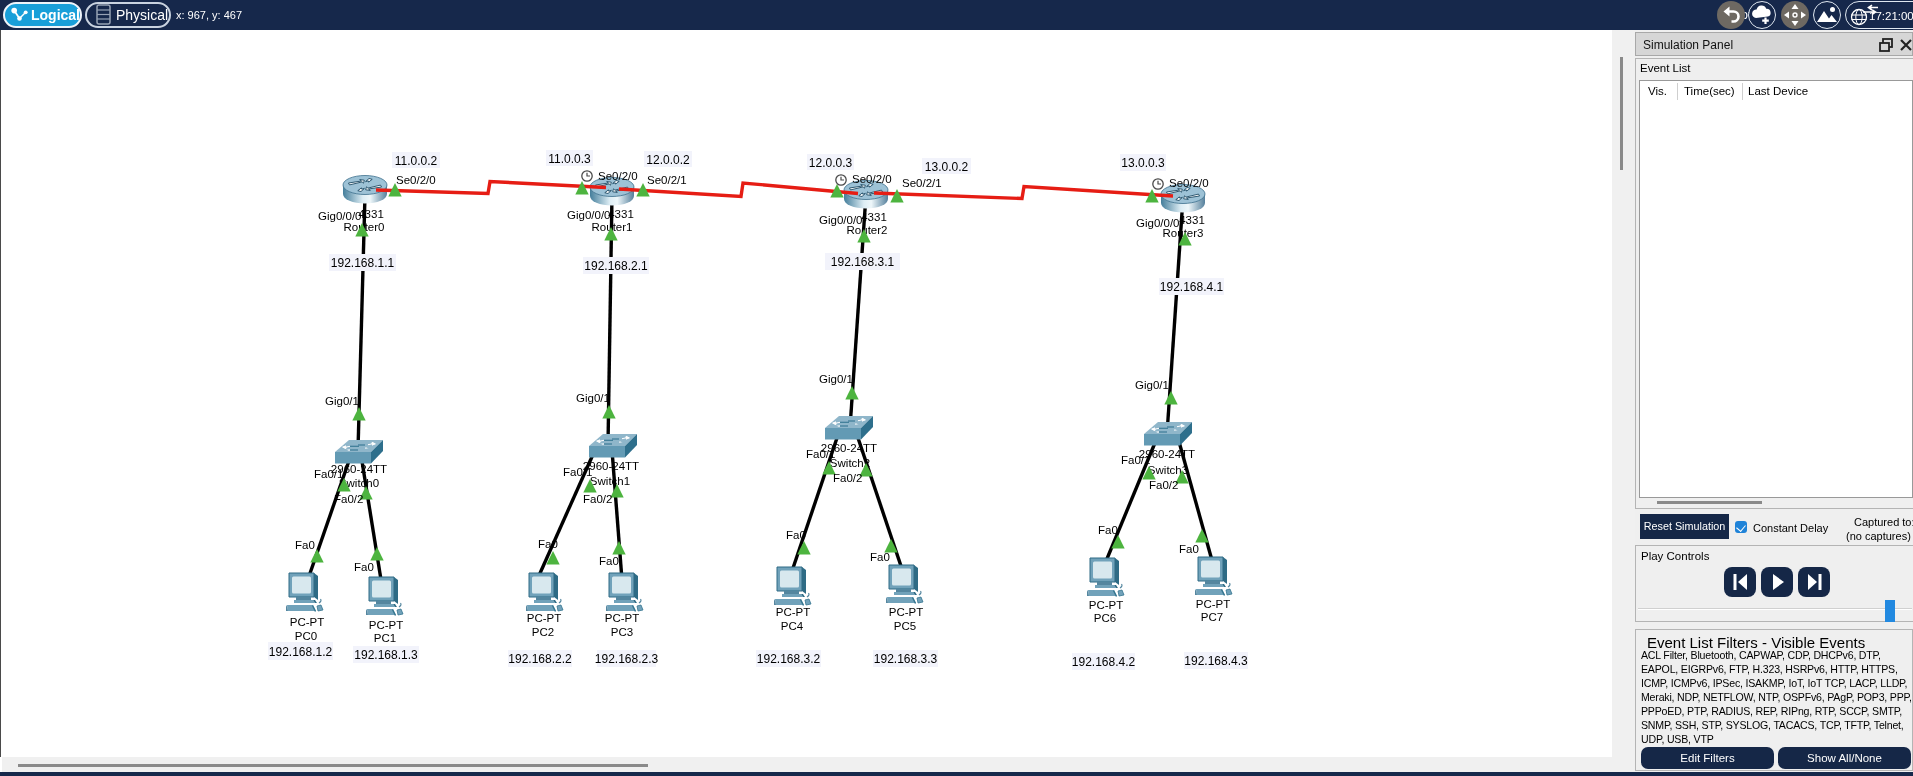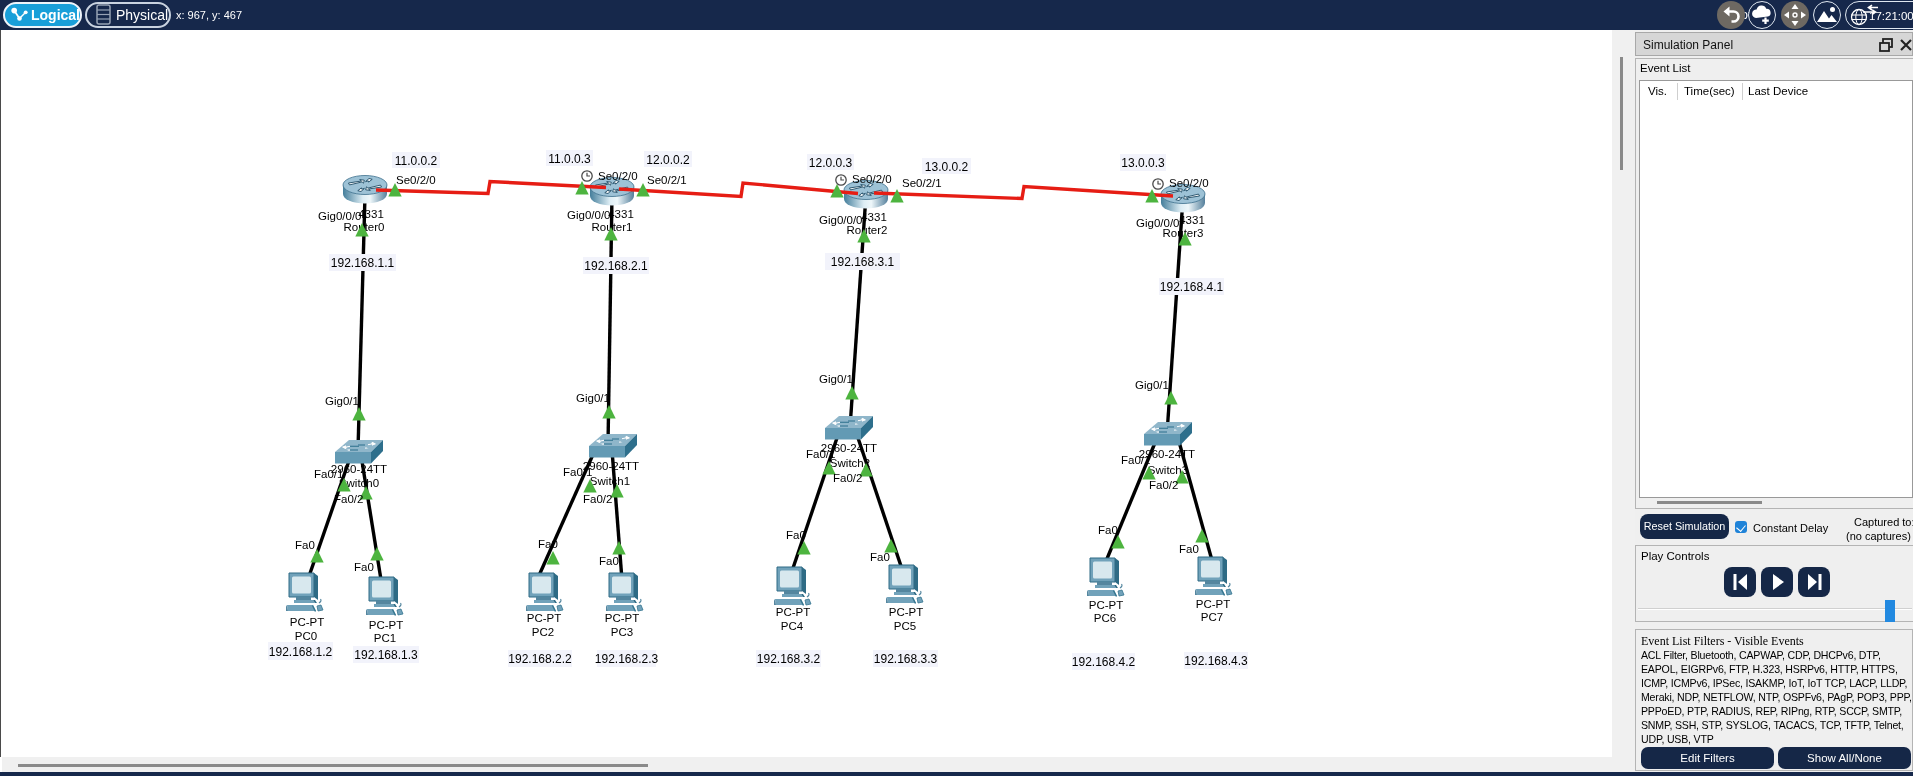--- a/index.html
+++ b/index.html
@@ -23,33 +23,33 @@
 #ptitle{position:absolute;left:0;top:2px;width:278px;height:24px;background:#d6d6d6;border:1px solid #a8a8a8;padding-left:16px;}
 #ptitle span{position:absolute;left:7px;top:5px;font-size:12px;color:#111;}
 .grp{position:absolute;border:1px solid #b4b4b4;background:#efefef;}
 #grp-ev{left:0px;top:28px;width:280px;height:451px;}
 #evlabel{position:absolute;left:4px;top:3px;font-size:11.5px;}
 #evtable{position:absolute;left:3px;top:21px;width:274px;height:418px;background:#fff;border:1px solid #999;}
 .evhdr{position:absolute;top:0;height:21px;font-size:11.5px;padding-top:4px;color:#000;}
 #evsep1{position:absolute;left:37px;top:2px;width:1px;height:17px;background:#cfcfcf;}
 #evsep2{position:absolute;left:102px;top:2px;width:1px;height:17px;background:#cfcfcf;}
 #evhthumb{position:absolute;left:21px;top:442px;width:105px;height:2.5px;background:#8a8a8a;}
-#resetbtn{position:absolute;left:5px;top:484px;width:89px;height:25px;background:#152747;border-radius:8px;color:#fff;font-size:10.8px;text-align:center;line-height:25px;}
+#resetbtn{position:absolute;left:5px;top:484px;width:89px;height:25px;background:#152747;border-radius:0;color:#fff;font-size:10.8px;text-align:center;line-height:25px;}
 #cdcheck{position:absolute;left:100px;top:491px;width:12px;height:12px;background:#1f83d8;border-radius:3px;}
 #cdcheck:after{content:"";position:absolute;left:2.5px;top:1.5px;width:5px;height:7px;border:solid #fff;border-width:0 1.6px 1.6px 0;transform:rotate(40deg);}
 #cdlabel{position:absolute;left:118px;top:492px;font-size:11px;text-align:center;}
 #capt1{position:absolute;left:219px;top:486px;font-size:11px;white-space:nowrap;}
 #capt2{position:absolute;left:211px;top:500px;font-size:11px;white-space:nowrap;}
 #grp-play{left:0px;top:515px;width:280px;height:77px;}
 #playlabel{position:absolute;left:5px;top:4px;font-size:11.5px;}
 .pbtn{position:absolute;top:21px;width:32px;height:30px;background:#152747;border-radius:8px;}
 #slider{position:absolute;left:2px;top:62px;width:274px;height:2px;background:#d0d0d0;border-bottom:1px solid #fff;}
 #sthumb{position:absolute;left:249px;top:54px;width:10px;height:22px;background:#2289e0;}
 #grp-filt{left:0px;top:599px;width:278px;height:142px;background:#efefef;border:1px solid #b4b4b4;position:absolute;}
-#filtlabel{position:absolute;left:5px;top:4px;font-size:12px;font-family:Liberation Serif, serif;}
+#filtlabel{position:absolute;left:11px;top:4px;font-size:15px;}
 #filttext{position:absolute;left:5px;top:18px;width:272px;font-size:10.6px;letter-spacing:-0.2px;line-height:14px;white-space:nowrap;overflow:hidden;}
 .fbtn{position:absolute;top:117px;width:133px;height:22px;background:#152747;border-radius:7px;color:#fff;font-size:11.5px;text-align:center;line-height:22px;}
 </style></head><body>
 <div id="topbar">
 <div id="pill-log" class="pill">
       <svg width="24" height="22" viewBox="0 0 26 22" style="margin-left:3px">
         <circle cx="7" cy="6" r="3.2" fill="#fff"></circle>
         <circle cx="13" cy="15" r="2.6" fill="#fff"></circle>
         <circle cx="20" cy="8" r="2.2" fill="#fff"></circle>
         <line x1="7" y1="6" x2="13" y2="15" stroke="#fff" stroke-width="2"></line>

